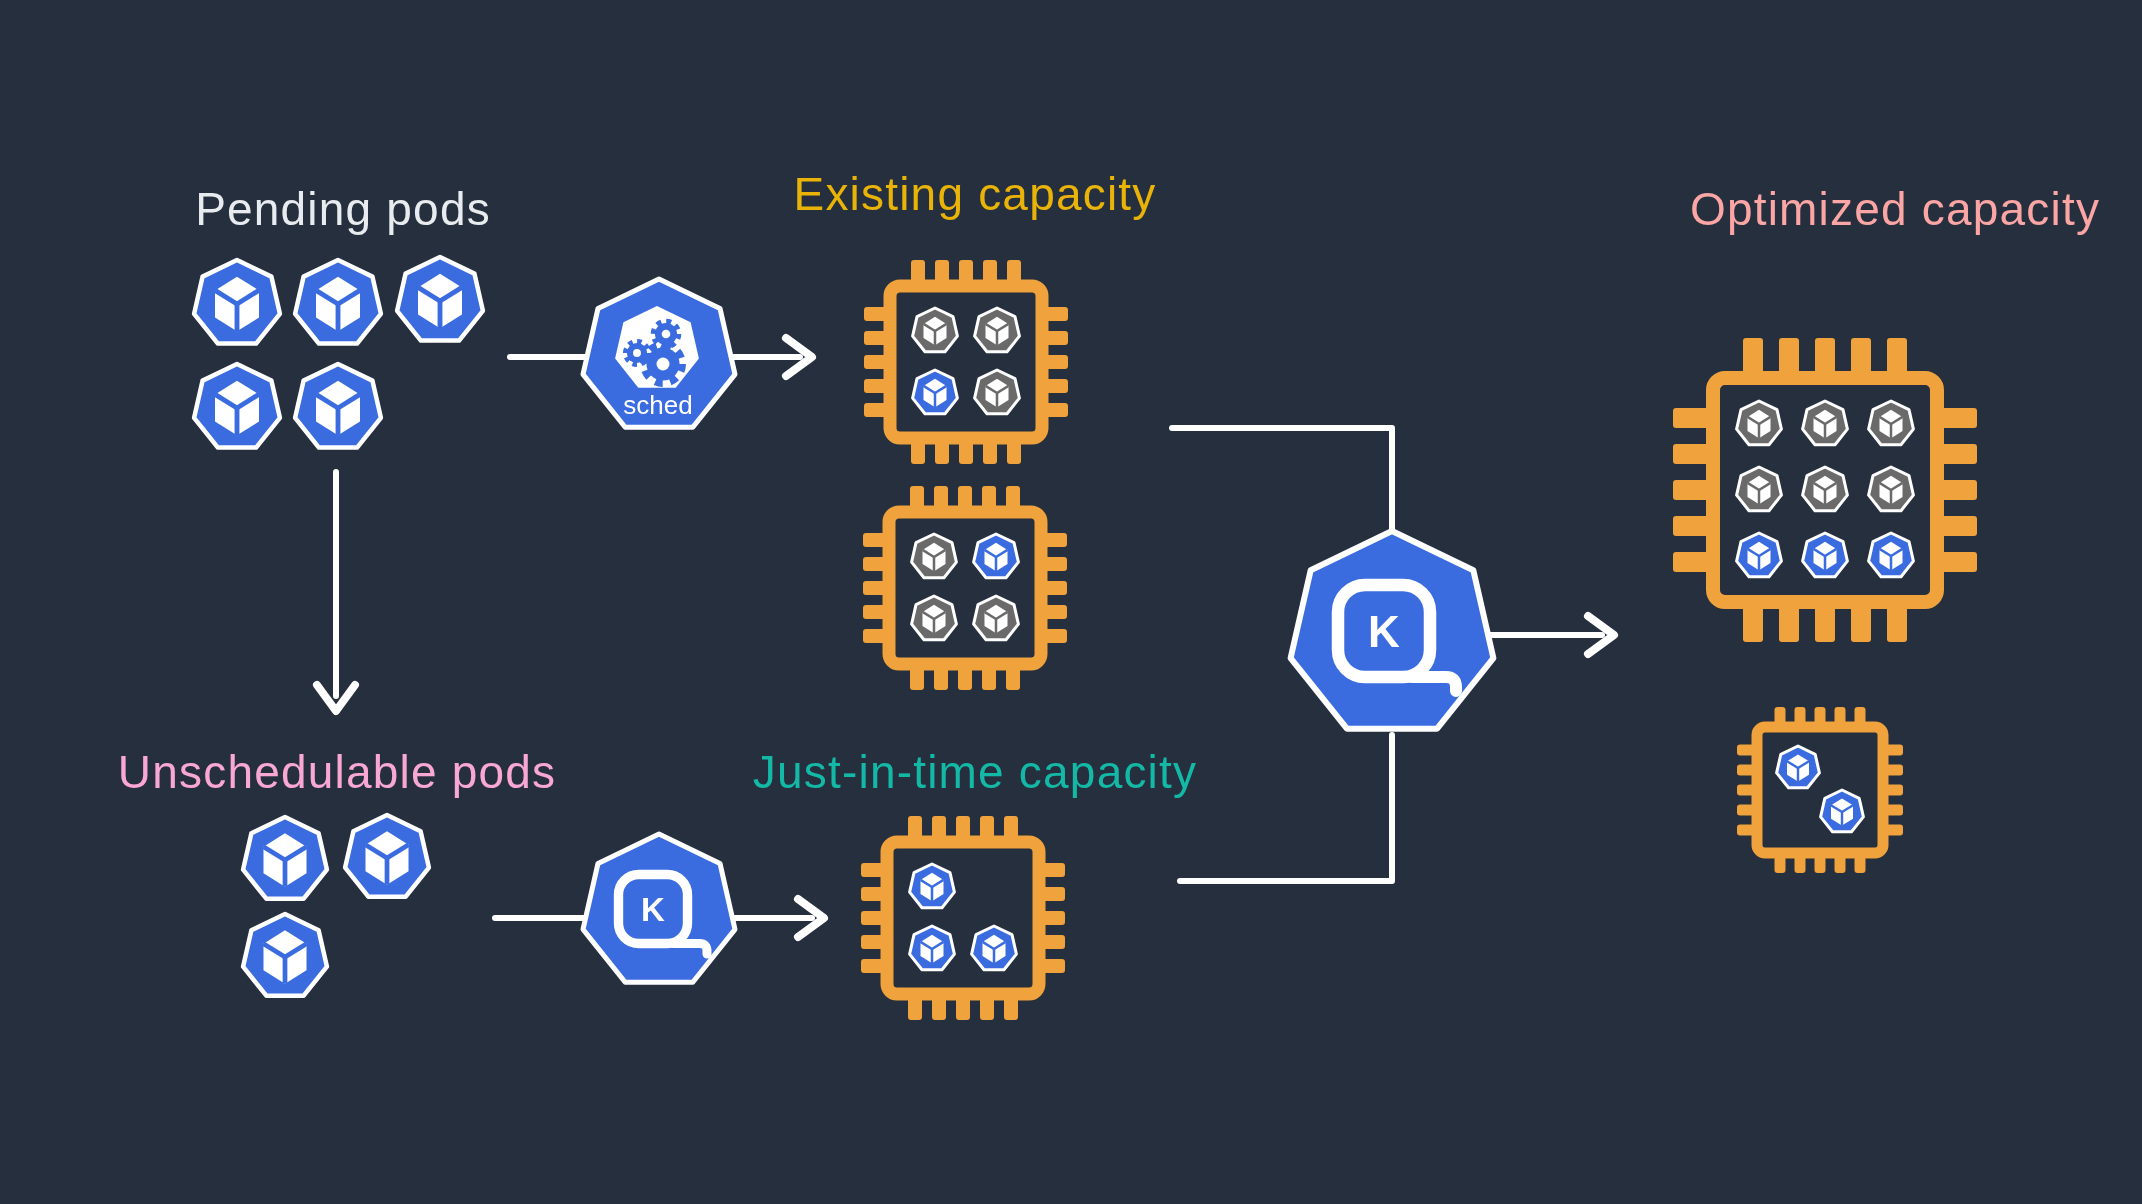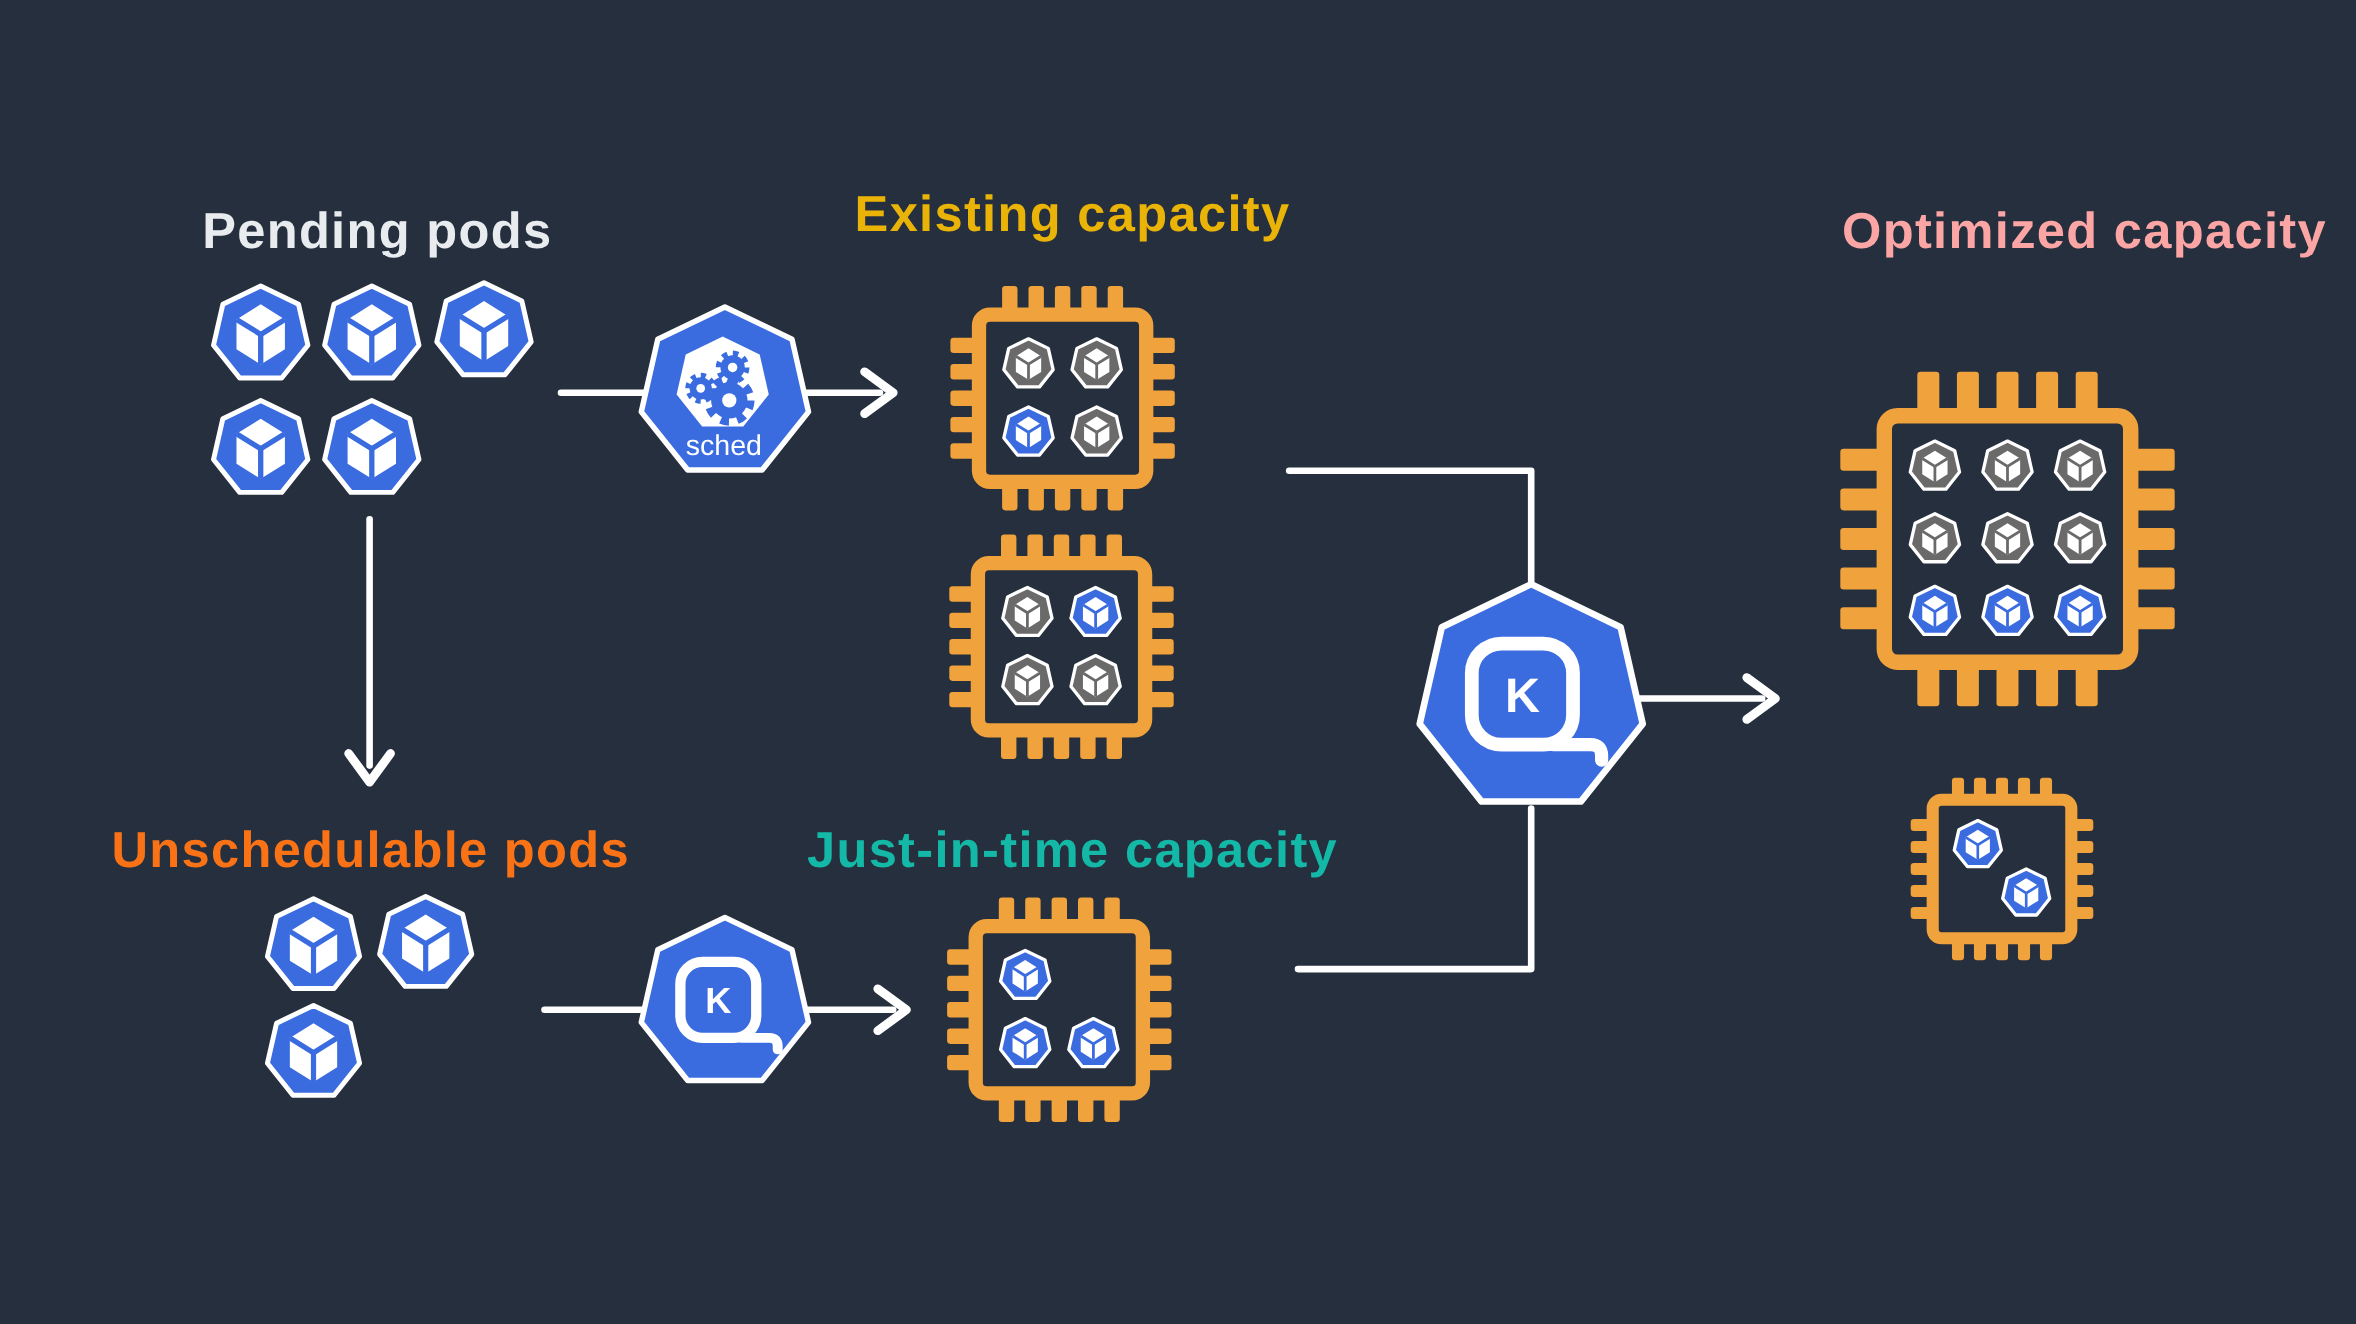--- a/index.html
+++ b/index.html
@@ -4,21 +4,21 @@
 <style>
   html, body { margin: 0; padding: 0; }
   body {
     width: 2142px; height: 1204px; overflow: hidden;
     font-family: "Liberation Sans", sans-serif;
   }
   #stage { position: relative; width: 2142px; height: 1204px; }
   #art { position: absolute; left: 0; top: 0; }
   .title {
     position: absolute; transform: translate(-50%, -50%);
-    font-size: 46px; font-weight: 700; letter-spacing: 1.2px;
+    font-size: 46px; font-weight: 400; letter-spacing: 1.2px;
     white-space: nowrap;
   }
 </style>
 </head>
 <body style="background: rgb(37, 47, 61);">
 
 <div id="stage">
   <svg id="art" width="2142" height="1204" viewBox="0 0 2142 1204">
       <g>
         <polyline points="510,357 800,357" fill="none" stroke="#ffffff" stroke-width="6" stroke-linecap="round" stroke-linejoin="round"></polyline>
@@ -400,15 +400,15 @@
       <g>
         <polygon points="1392.0,531.0 1473.3,570.2 1493.4,658.1 1437.1,728.7 1346.9,728.7 1290.6,658.1 1310.7,570.2" fill="#3a6ce0" stroke="#ffffff" stroke-width="6" stroke-linejoin="round"></polygon>
         <rect x="1338" y="585" width="92" height="92" rx="27" fill="none" stroke="#ffffff" stroke-width="12.5"></rect>
         <path d="M 1412 677 H 1446 Q 1456 677 1456 687 V 691" fill="none" stroke="#ffffff" stroke-width="12" stroke-linecap="round"></path>
         <text x="1384" y="647" fill="#ffffff" font-size="44" font-weight="bold" font-family="Liberation Sans, sans-serif" text-anchor="middle">K</text>
       </g>
     </svg>
   <div class="title" style="left: 343px; top: 209px; color: rgb(233, 236, 239);">Pending pods</div>
   <div class="title" style="left: 975px; top: 194px; color: #eab308;">Existing capacity</div>
   <div class="title" style="left: 1895px; top: 209px; color: #fca5a5;">Optimized capacity</div>
-  <div class="title" style="left: 337px; top: 772px; color: #f97316;">Unschedulable pods</div>
+  <div class="title" style="left: 337px; top: 772px; color: #f9a8d4;">Unschedulable pods</div>
   <div class="title" style="left: 975px; top: 772px; color: #14b8a6;">Just-in-time capacity</div>
 </div>
 
 </body></html>

